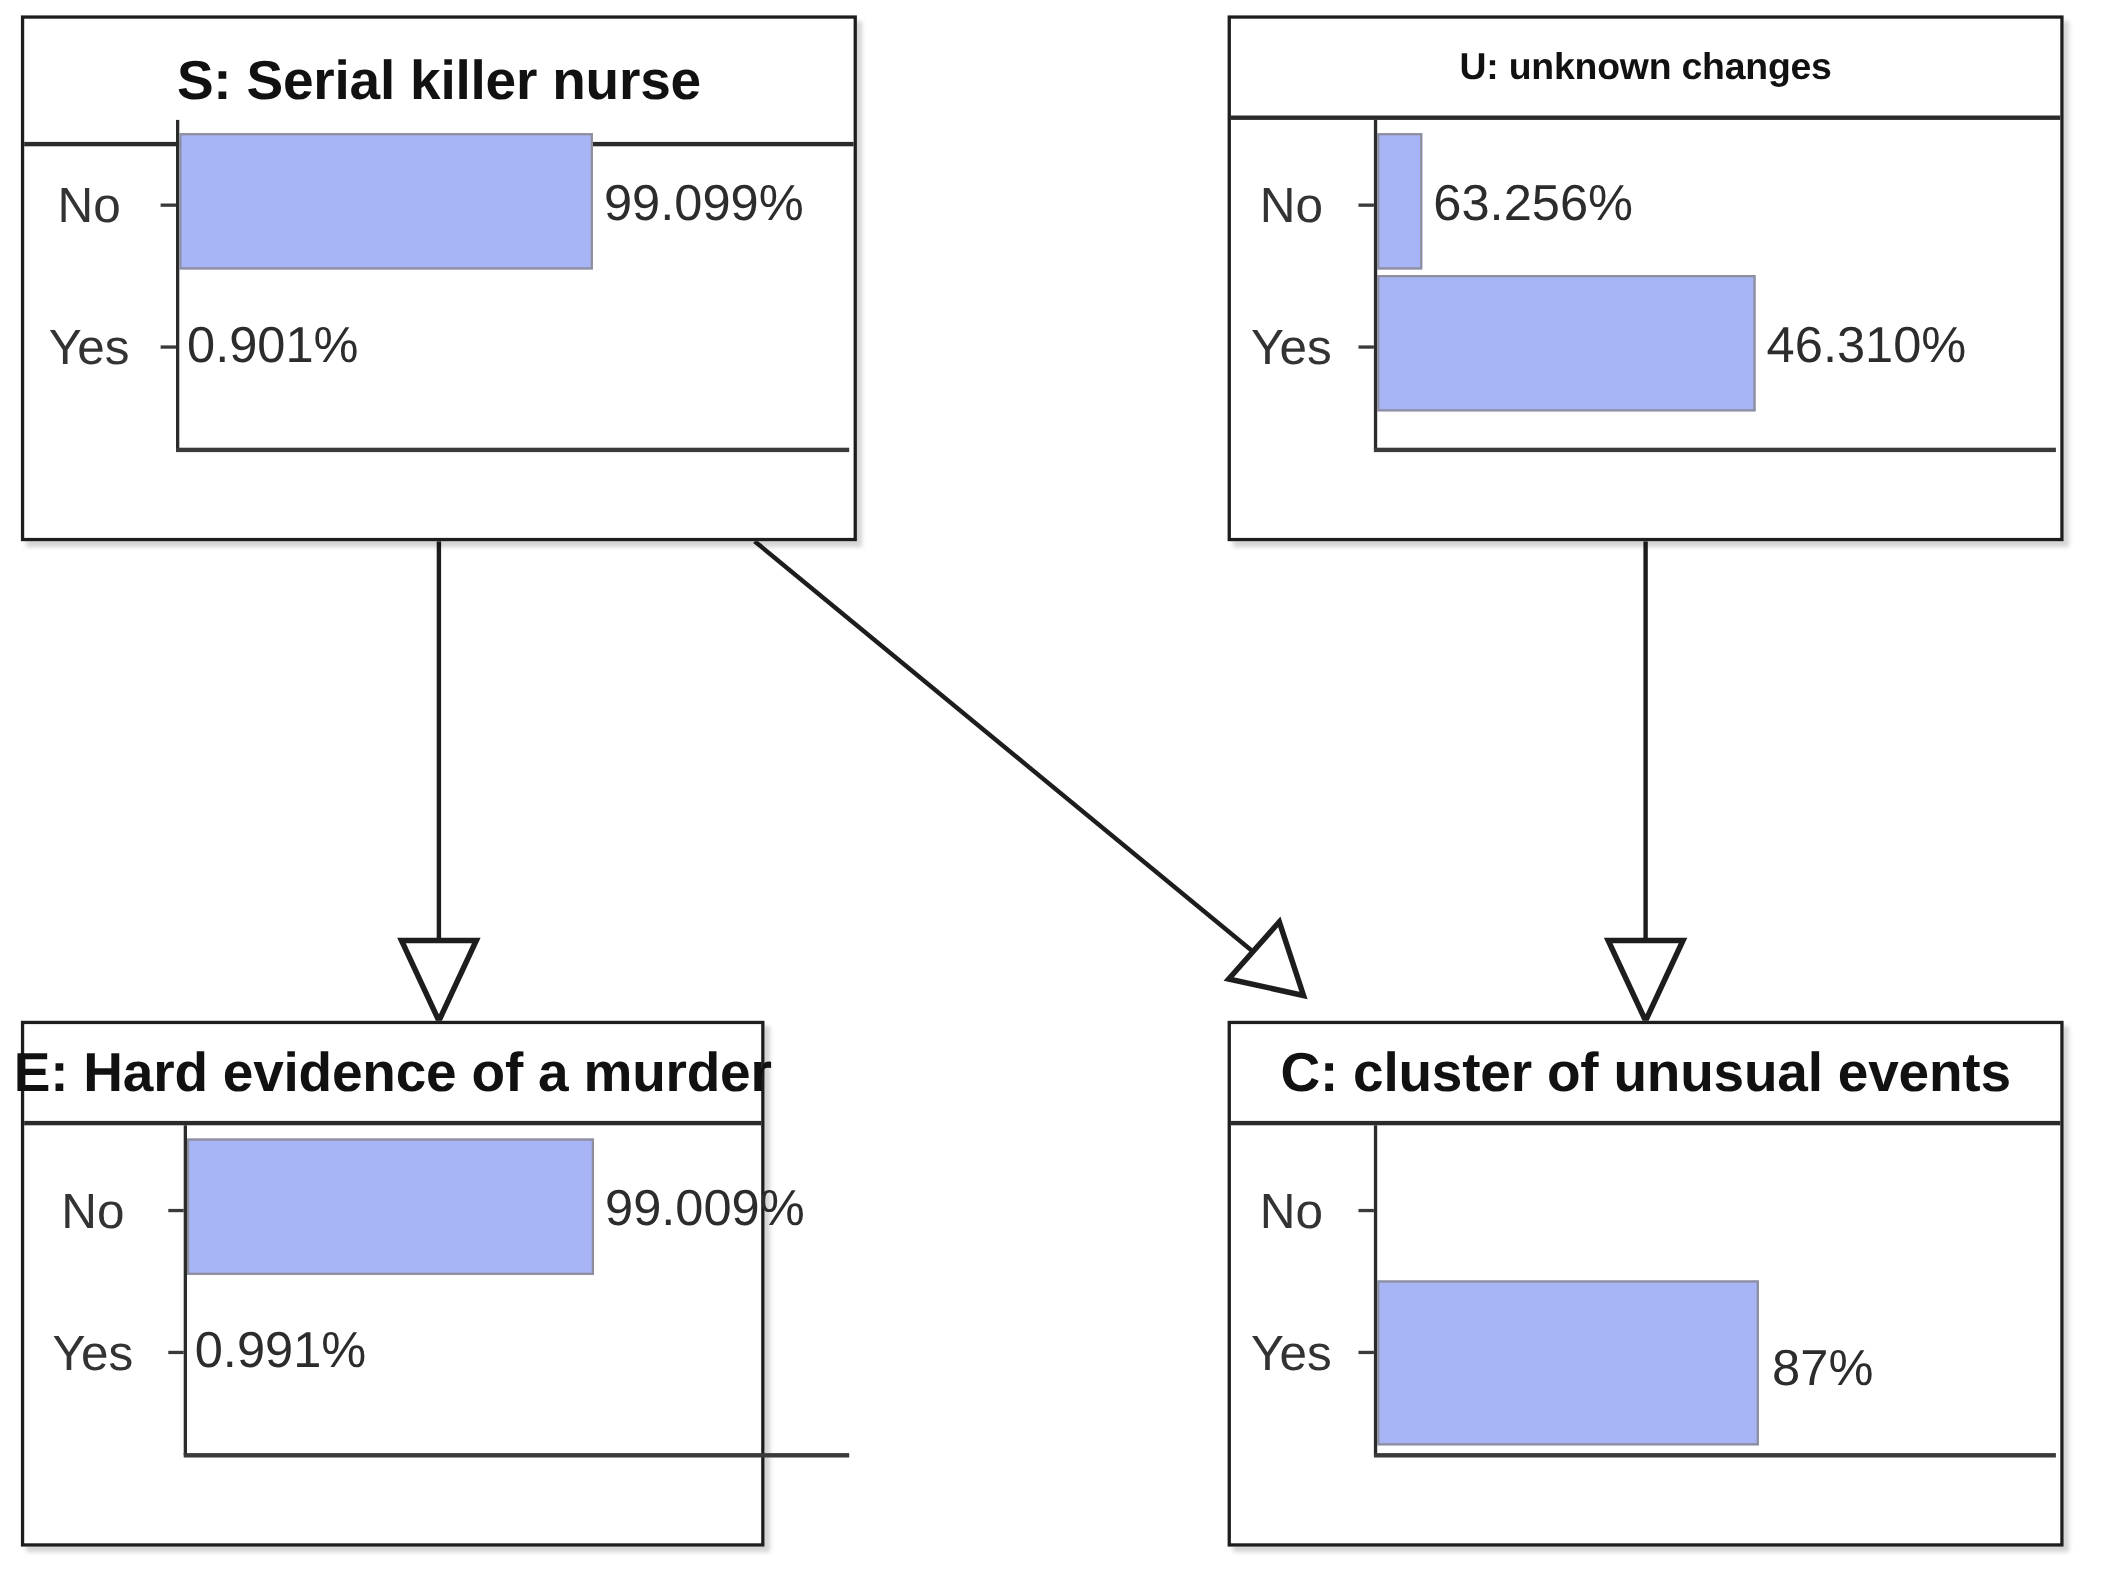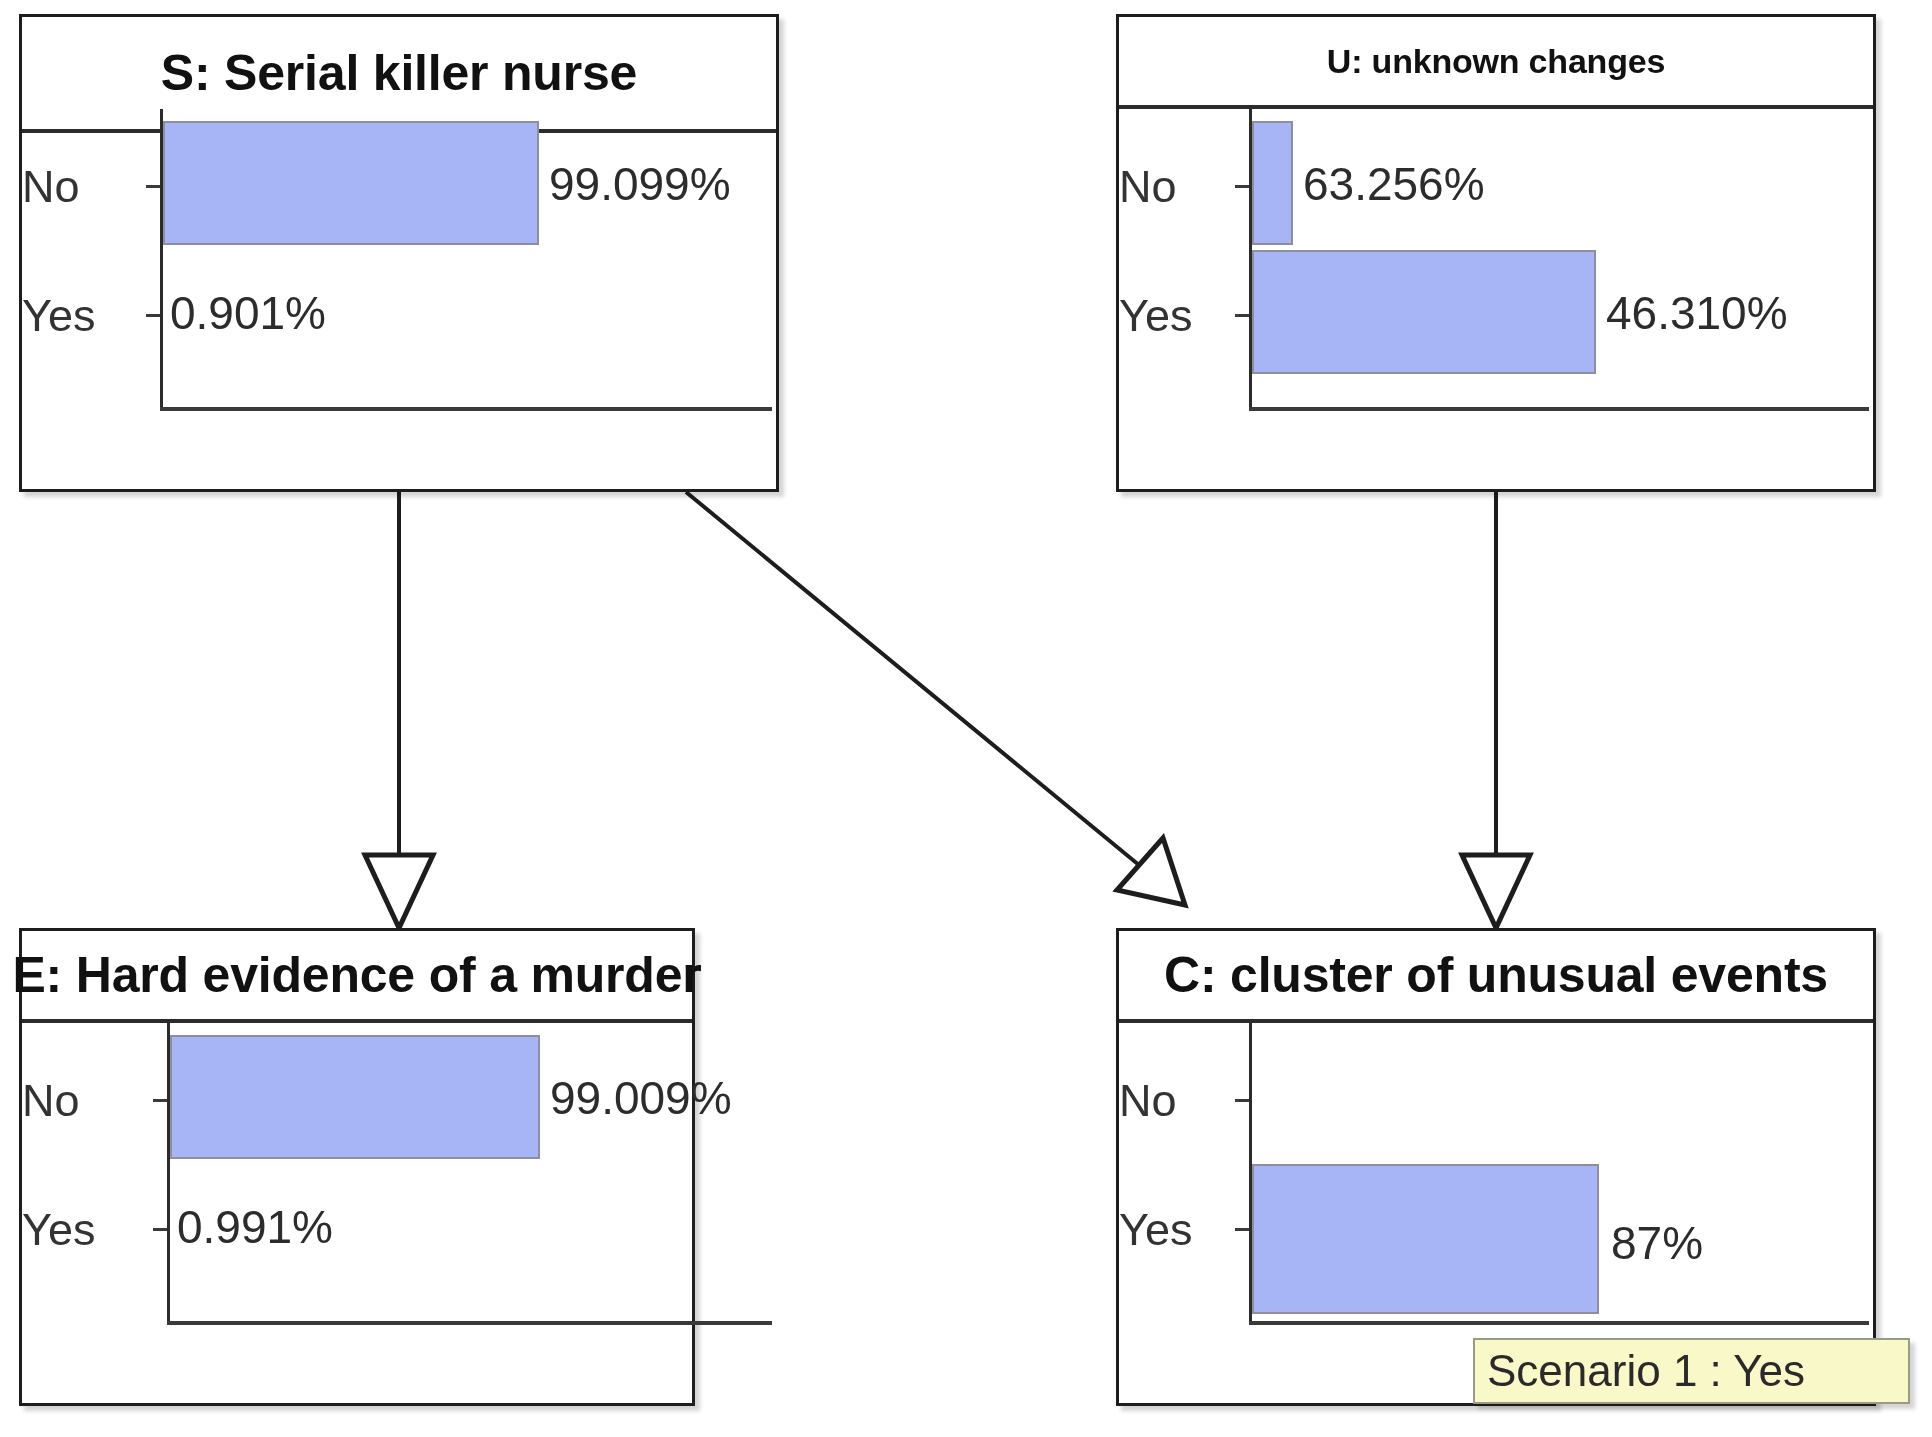--- a/index.html
+++ b/index.html
@@ -84,21 +84,21 @@
   .tick {
     position: absolute;
     width: 14px;
     height: 3px;
     background: #3a3a3a;
   }
   .cat-label {
     position: absolute;
     font-size: 45px;
     color: #333333;
-    text-align: left;
+    text-align: center;
     white-space: nowrap;
   }
   .bar {
     position: absolute;
     background: #a7b4f5;
     border: 2px solid #8e8e9c;
     box-sizing: border-box;
   }
   .bar-value {
     position: absolute;
@@ -216,17 +216,14 @@
         <div class="cat-label" style="left:0px; top:52px; width:110px;">No</div>
 
         <div class="tick" style="left:116px; top:205px;"></div>
         <div class="cat-label" style="left:0px; top:181px; width:110px;">Yes</div>
         <div class="bar" style="left:133px; top:141px; width:347px; height:150px;"></div>
         <div class="bar-value" style="left:492px; top:193px;">87%</div>
       </div>
     </div>
   </div>
 
-  <div class="scenario-badge" style="left:1473px; top:1338px; width:437px; height:66px;">
-    <span>Scenario 1 : Yes</span>
-  </div>
 
 </div>
 
 </body></html>

